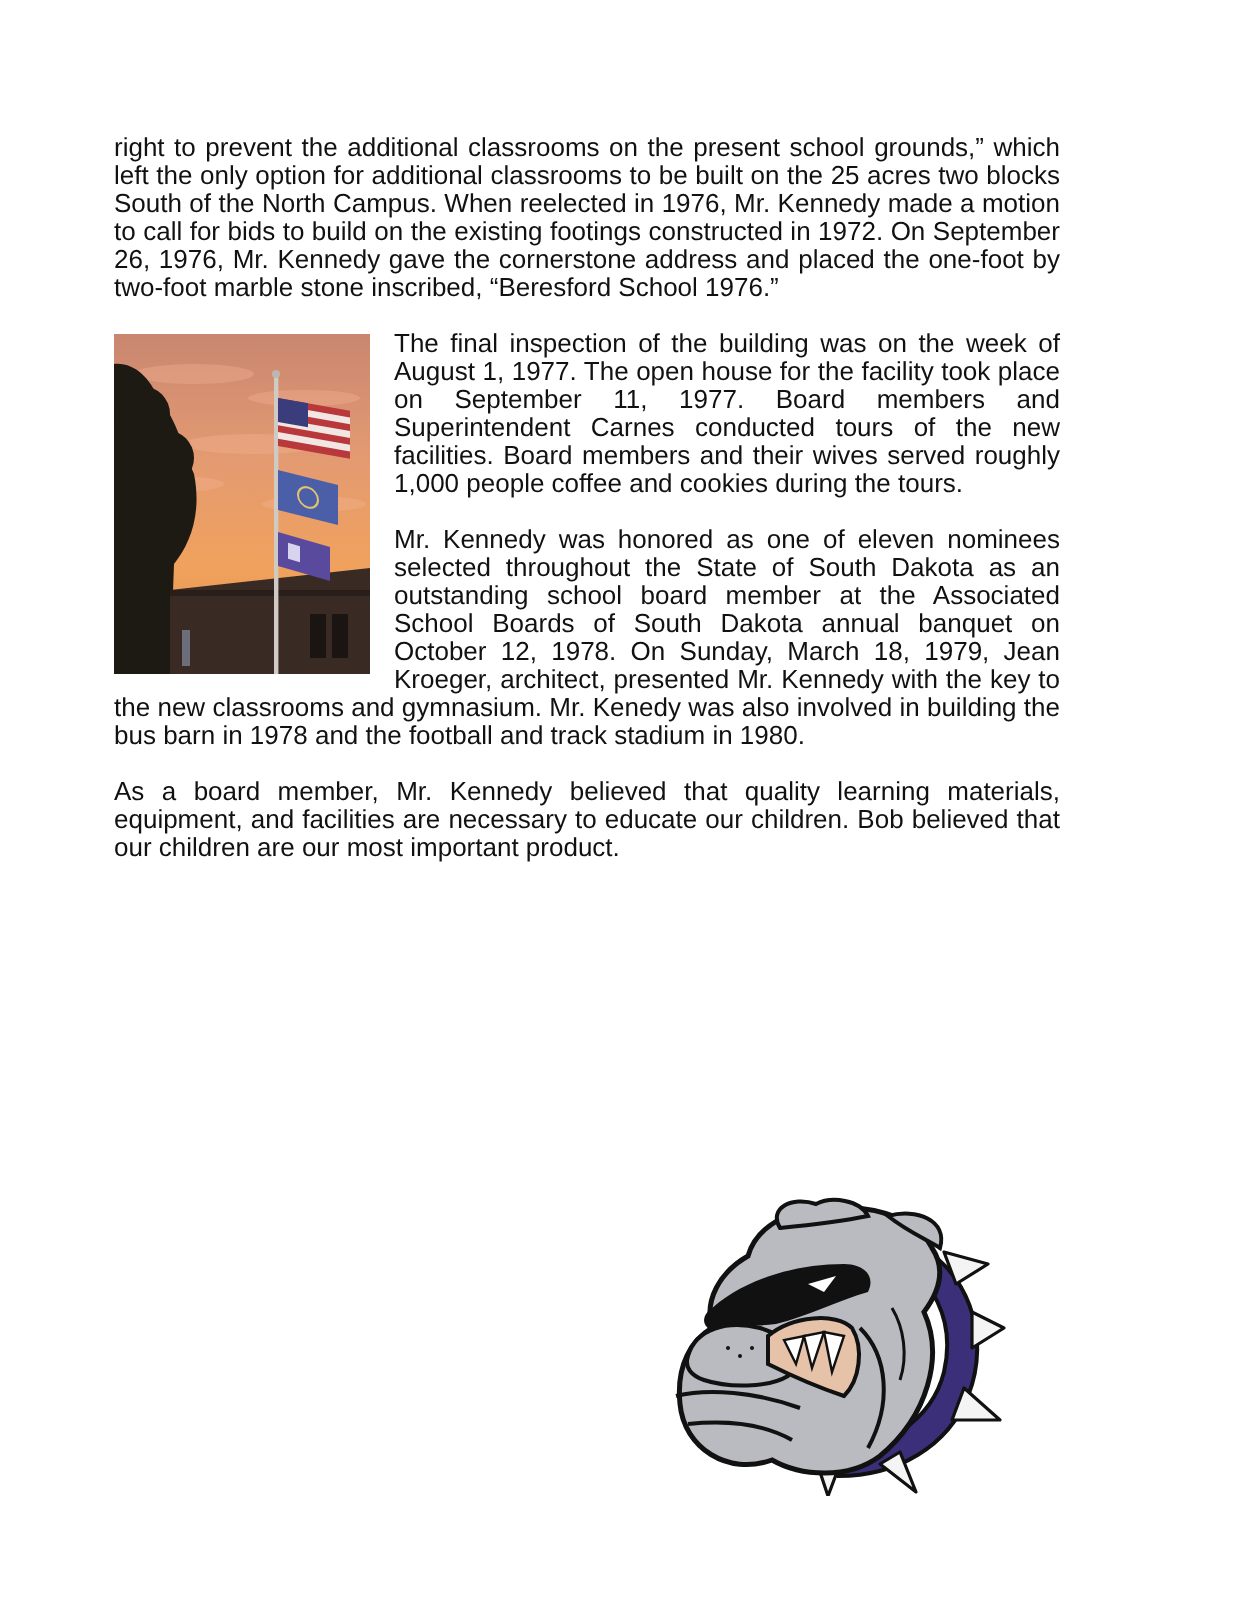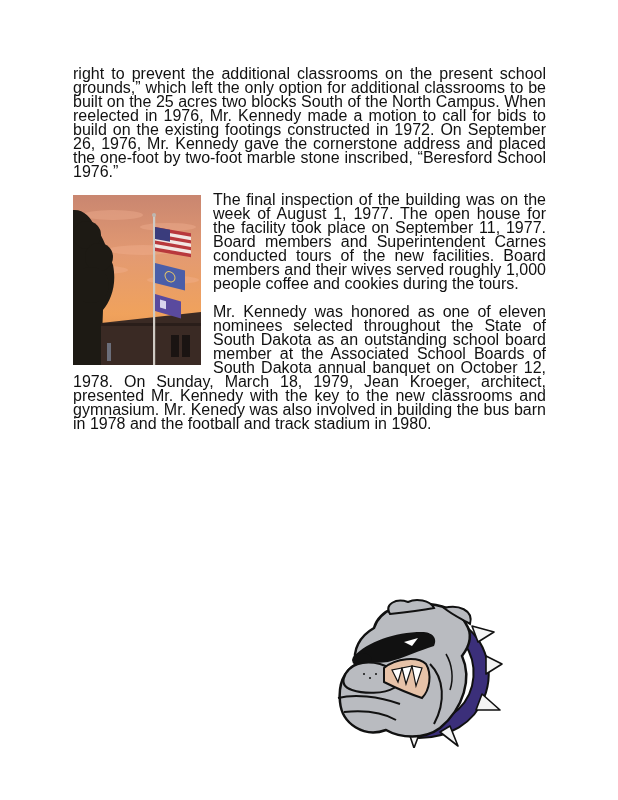--- a/index.html
+++ b/index.html
@@ -1,23 +1,23 @@
 <!DOCTYPE html>
 <html><head>
 <meta charset="utf-8">
 <style>
   html, body { margin: 0; padding: 0; background: #ffffff; }
   body { width: 618px; height: 800px; position: relative; overflow: hidden; }
   .page {
     position: absolute; left: 0; top: 0; width: 618px; height: 800px; background: #fff;
   }
   .col {
-    position: absolute; left: 73px; top: 67px; width: 473px;
+    position: absolute; left: 57px; top: 67px; width: 473px;
     font-family: "Liberation Sans", sans-serif;
-    font-size: 16px; line-height: 14px; color: #111;
+    font-size: 13px; line-height: 14px; color: #111;
     text-align: justify;
   }
   .col p { margin: 0 0 14px 0; }
   .photo {
     float: left; width: 128px; height: 170px; margin: 2px 12px 4px 0;
     position: relative; overflow: hidden;
   }
   .photo svg { display: block; width: 128px; height: 170px; }
   .mascot {
     position: absolute; left: 334px; top: 598px; width: 172px; height: 150px;
@@ -80,20 +80,21 @@
 
         <g transform="translate(82,99) skewY(16)">
           <rect width="26" height="17" fill="#5a4a9e"></rect>
           <rect x="5" y="4" width="6" height="8" fill="#d8d4ee"></rect>
         </g>
       </svg>
     </div>
 
     <p>The final inspection of the building was on the week of August 1, 1977. The open house for the facility took place on September 11, 1977. Board members and Superintendent Carnes conducted tours of the new facilities. Board members and their wives served roughly 1,000 people coffee and cookies during the tours.</p>
     <p>Mr. Kennedy was honored as one of eleven nominees selected throughout the State of South Dakota as an outstanding school board member at the Associated School Boards of South Dakota annual banquet on October 12, 1978. On Sunday, March 18, 1979, Jean Kroeger, architect, presented Mr. Kennedy with the key to the new classrooms and gymnasium. Mr. Kenedy was also involved in building the bus barn in 1978 and the football and track stadium in 1980.</p>
+    <p>As a board member, Mr. Kennedy believed that quality learning materials, equipment, and facilities are necessary to educate our children. Bob believed that our children are our most important product.</p>
   </div>
 
   <div class="mascot">
     <svg viewBox="0 0 172 150" xmlns="http://www.w3.org/2000/svg">
 
       <path d="M120 22 C150 35 162 70 150 100 C140 125 115 140 85 140 L80 128 C108 128 132 112 138 88 C144 62 132 40 112 30 Z" fill="#3b2f7a" stroke="#111" stroke-width="2"></path>
 
       <g fill="#f4f4f4" stroke="#111" stroke-width="1.6" stroke-linejoin="round">
         <path d="M138 28 L160 34 L144 44 Z"></path>
         <path d="M152 58 L168 66 L152 76 Z"></path>

